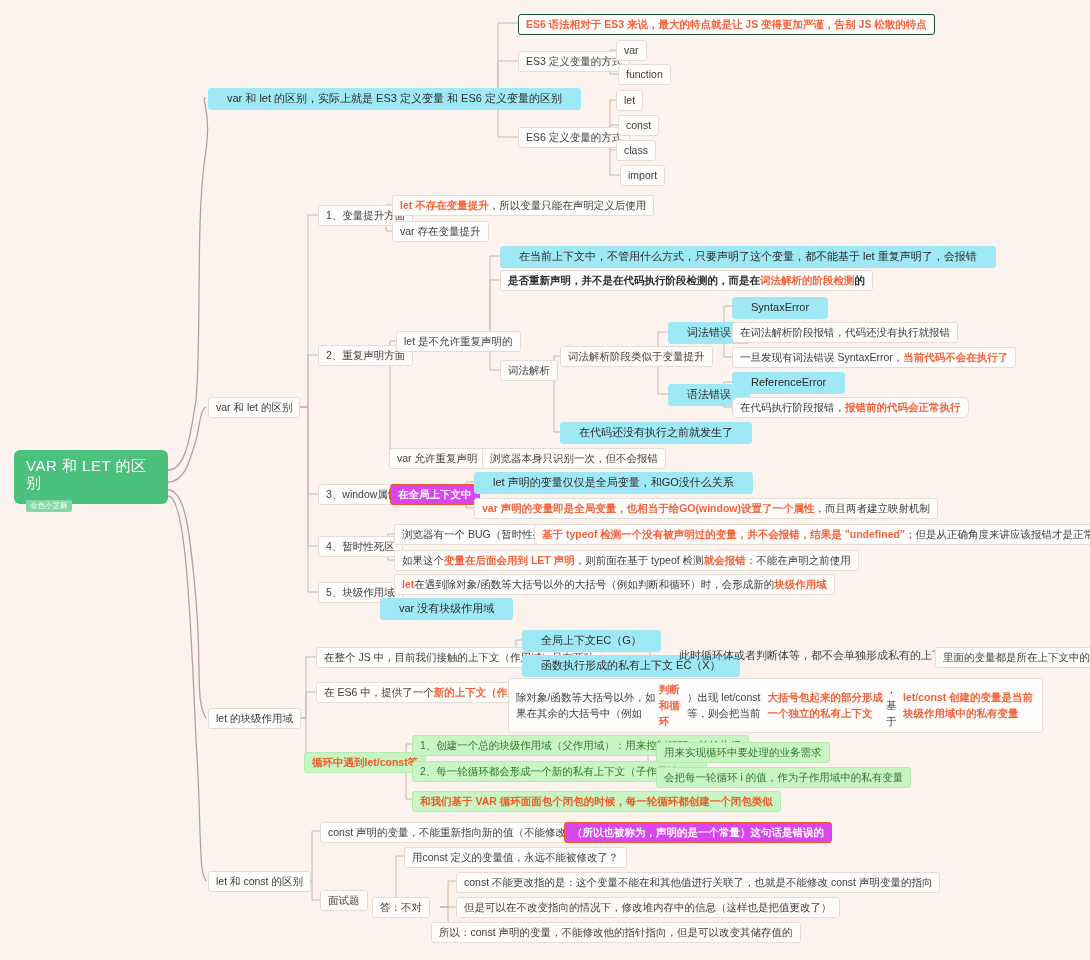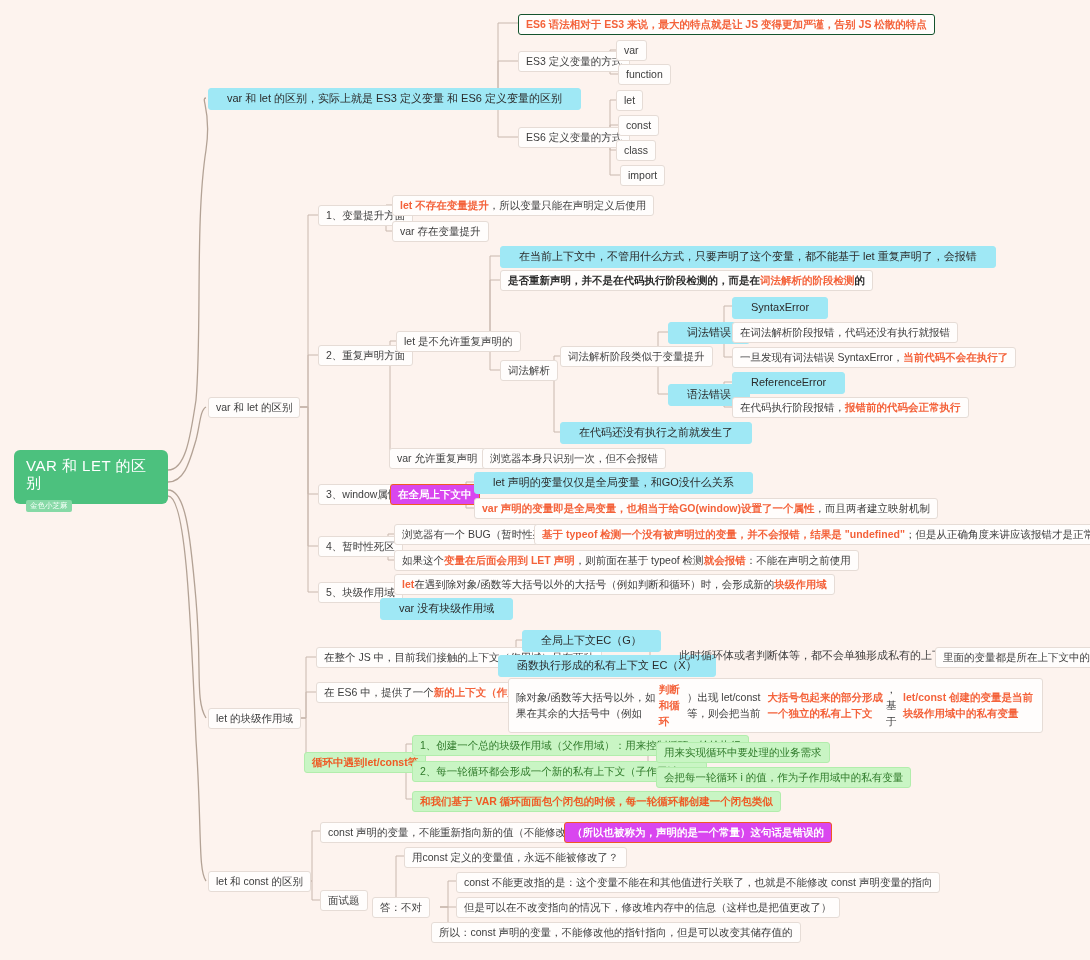--- a/index.html
+++ b/index.html
@@ -298,21 +298,21 @@
     <span>一旦发现有词法错误 SyntaxError，</span>
       <em>当前代码不会在执行了</em>
   </div>
 
   <div class="node n-cyan" style="left:668px; top:384px;">
     <span>语法错误</span>
   </div>
   <div class="node n-cyan" style="left:732px; top:372px;">
     <span>ReferenceError</span>
   </div>
-  <div class="node n-plain" style="left:732px; top:397px;">
+  <div class="node n-plain" style="left:732px; top:397px;border-radius:6px;">
     <span>在代码执行阶段报错，</span>
       <em>报错前的代码会正常执行</em>
   </div>
 
   <div class="node n-plain" style="left:389px; top:448px;">
     <span>var 允许重复声明</span>
   </div>
   <div class="node n-plain" style="left:482px; top:448px;">
     <span>浏览器本身只识别一次，但不会报错</span>
   </div>
@@ -364,21 +364,21 @@
   <div class="node n-plain" style="left:208px; top:708px;">
     <span>let 的块级作用域</span>
   </div>
 
   <div class="node n-plain" style="left:316px; top:647px;">
     <span>在整个 JS 中，目前我们接触的上下文（作用域）只有两种</span>
   </div>
   <div class="node n-cyan" style="left:522px; top:630px;">
     <span>全局上下文EC（G）</span>
   </div>
-  <div class="node n-cyan" style="left:498px; top:655px;">
+  <div class="node n-cyan" style="left:522px; top:655px;">
     <span>函数执行形成的私有上下文 EC（X）</span>
   </div>
   <div class="node n-plain" style="left:672px; top:646px; font-size:11px; border:none; background:transparent;">
     <span>此时循环体或者判断体等，都不会单独形成私有的上下文</span>
   </div>
   <div class="node n-plain" style="left:935px; top:647px;">
     <span>里面的变量都是所在上下文中的变量</span>
   </div>
 
   <div class="node n-plain" style="left:316px; top:682px;">

